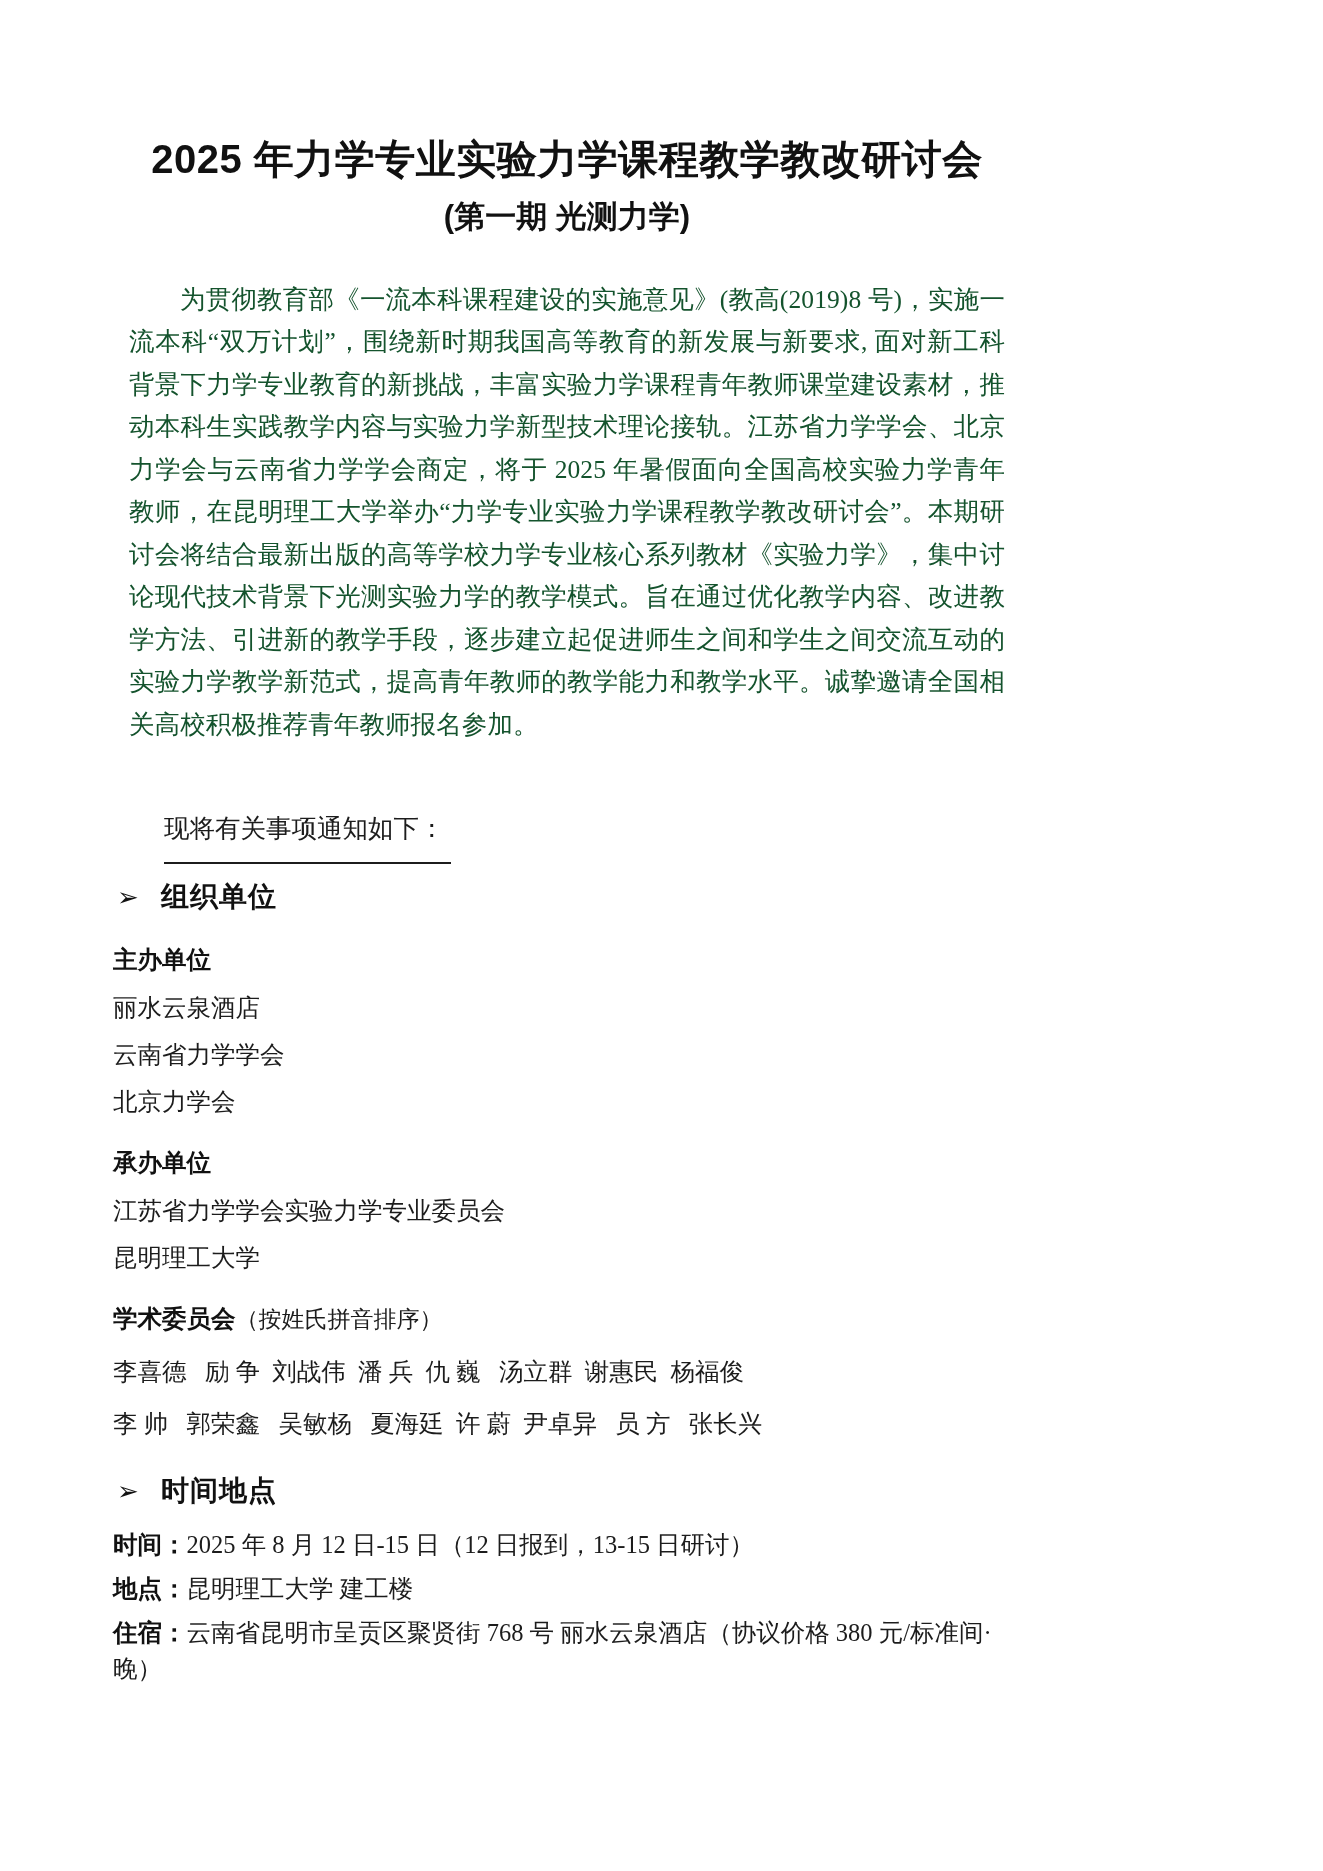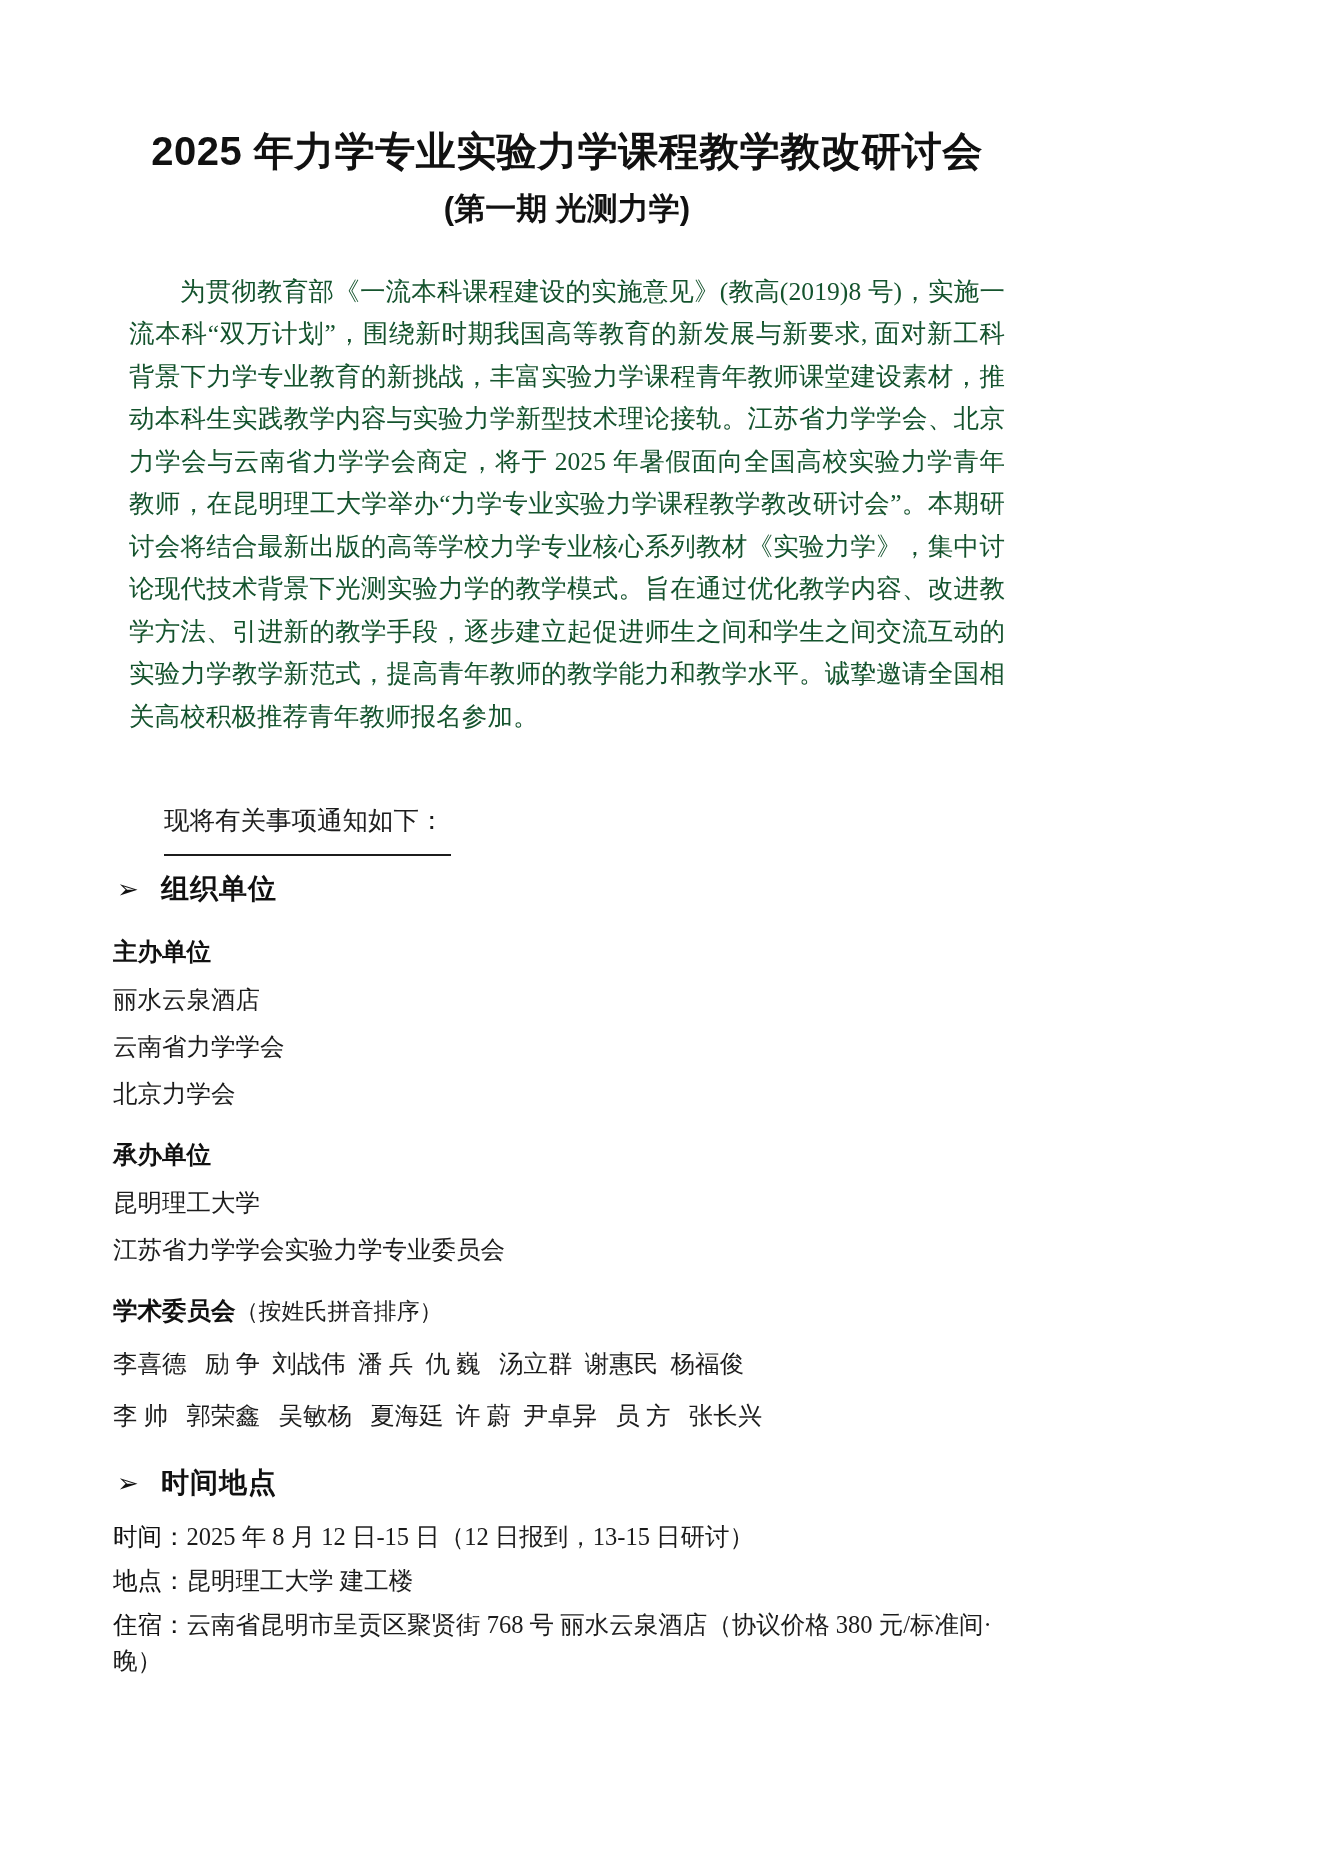--- a/index.html
+++ b/index.html
@@ -19,21 +19,21 @@
     width: 1323px;
     height: 1871px;
     box-sizing: border-box;
     padding: 0;
     background: #ffffff;
     overflow: hidden;
   }
   .content {
     position: absolute;
     left: 113px;
-    top: 8px;
+    top: 16px;
     width: 908px;
   }
 
   
   .doc-title {
     margin: 0;
     padding-top: 118px;
     text-align: center;
     font-family: "Liberation Sans", "DejaVu Sans", sans-serif;
     font-weight: 700;
@@ -139,21 +139,21 @@
   
   .info-row {
     margin: 0;
     padding-top: 17px;
     font-size: 24.5px;
     line-height: 36px;
     color: #1c1c1c;
   }
   .info-row .label {
     font-family: "Liberation Sans", "DejaVu Sans", sans-serif;
-    font-weight: 400;
+    font-weight: 700;
     color: #111;
     text-align: right;
   }
   .pad-top-sm { padding-top: 8px; }
   .pad-top-lg { padding-top: 30px; }
 </style>
 </head>
 <body>
 
 <div class="page">
@@ -170,22 +170,22 @@
       <span class="arrow">➢</span>
       <span class="section-title">组织单位</span>
     </div>
 
     <p class="sub-head">主办单位</p>
     <p class="plain-line">丽水云泉酒店</p>
     <p class="plain-line">云南省力学学会</p>
     <p class="plain-line">北京力学会</p>
 
     <p class="sub-head">承办单位</p>
+    <p class="plain-line">江苏省力学学会实验力学专业委员会</p>
     <p class="plain-line">昆明理工大学</p>
-    <p class="plain-line">江苏省力学学会实验力学专业委员会</p>
 
     <p class="sub-head"><span>学术委员会</span><span class="note">（按姓氏拼音排序）</span></p>
     <p class="name-row">李喜德   励 争  刘战伟  潘 兵  仇 巍   汤立群  谢惠民  杨福俊</p>
 
     <p class="name-row">李 帅   郭荣鑫   吴敏杨   夏海廷  许 蔚  尹卓异   员 方   张长兴</p>
 
     <div class="section-head pad-top-lg">
       <span class="arrow">➢</span>
       <span class="section-title">时间地点</span>
     </div>

